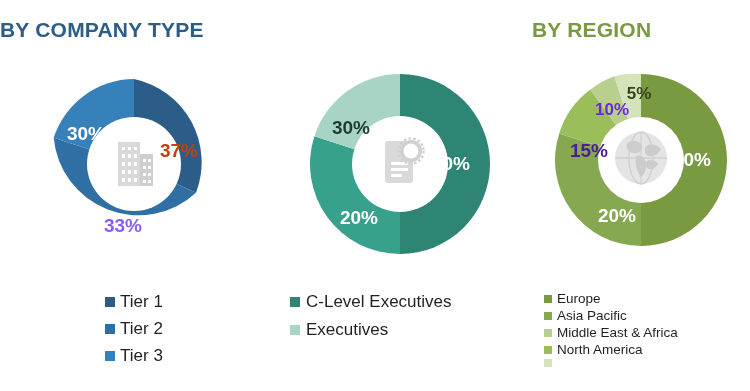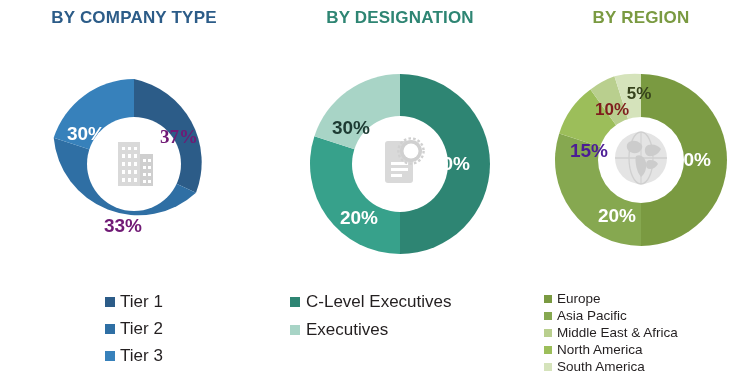--- a/index.html
+++ b/index.html
@@ -23,25 +23,24 @@
   .panel {
     position: relative;
     height: 391px;
   }
   .panel-company { width: 268px; }
   .panel-designation { width: 264px; }
   .panel-region { width: 218px; }
 
   .panel-title {
     position: absolute;
-    top: 8px;
+    top: 18px;
     left: 0;
     width: 100%;
-    text-align: center;
-    font-size: 17px;
+    font-size: 21px;
     font-weight: bold;
     letter-spacing: 0.2px;
     white-space: nowrap;
   }
   .title-company { color: #2c5c88; }
   .title-designation { color: #2e8573; }
   .title-region { color: #7a9a41; }
 
   .donut-wrap {
     position: absolute;
@@ -148,22 +147,22 @@
               <rect x="38" y="33" width="3" height="3"></rect>
               <rect x="43" y="33" width="3" height="3"></rect>
               <rect x="38" y="40" width="3" height="3"></rect>
               <rect x="43" y="40" width="3" height="3"></rect>
               <rect x="38" y="47" width="3" height="3"></rect>
               <rect x="43" y="47" width="3" height="3"></rect>
             </g>
           </svg>
         </span>
 
-        <span class="slice-label" style="left:131px;top:59px;color:#701a75;font-family:Liberation Serif, serif;">37%</span>
-        <span class="slice-label" style="left:75px;top:148px;color:#701a75;">33%</span>
+        <span class="slice-label" style="left:131px;top:73px;color:#c2410c;">37%</span>
+        <span class="slice-label" style="left:75px;top:148px;color:#8b5cf6;">33%</span>
         <span class="slice-label" style="left:38px;top:56px;color:#ffffff;">30%</span>
       </div>
     </div>
 
     <div class="legend l1">
       <div class="legend-item">
         <span class="swatch" style="background:#2c5c88;"></span>
         <span>Tier 1</span>
       </div>
       <div class="legend-item">
@@ -171,21 +170,20 @@
         <span>Tier 2</span>
       </div>
       <div class="legend-item">
         <span class="swatch" style="background:#3781bb;"></span>
         <span>Tier 3</span>
       </div>
     </div>
   </div>
 
   <div class="panel panel-designation">
-    <div class="panel-title title-designation">BY DESIGNATION</div>
 
     <div class="donut-wrap c2">
       <div class="donut" style="width:184px;height:184px;">
         <svg width="184" height="184" viewBox="0 0 184 184">
 
           <path d="M 92 92 L 92 2 A 90 90 0 0 1 92 182 Z" fill="#2e8573"></path>
 
           <path d="M 92 92 L 92 182 A 90 90 0 0 1 6.4 64.2 Z" fill="#37a18b"></path>
 
           <path d="M 92 92 L 6.4 64.2 A 90 90 0 0 1 92 2 Z" fill="#a8d4c6"></path>
@@ -256,21 +254,21 @@
             <path d="M 19 15 q 6 -3 11 1 q 4 3 1 7 q -3 4 -8 3 q -5 -1 -6 -5 q -1 -4 2 -6 Z" fill="#cccccc"></path>
             <path d="M 26 29 q 5 -2 8 2 q 3 4 2 10 q -1 6 -5 9 q -4 -5 -5 -12 q -1 -6 0 -9 Z" fill="#cccccc"></path>
             <path d="M 38 18 q 8 -2 13 4 q -3 6 -9 7 q -6 1 -7 -4 q -1 -5 3 -7 Z" fill="#cccccc"></path>
             <path d="M 40 33 q 6 0 8 4 q -3 5 -8 5 q -4 0 -4 -4 q 0 -5 4 -5 Z" fill="#cccccc"></path>
           </svg>
         </span>
 
         <span class="slice-label" style="left:139px;top:88px;color:#ffffff;">50%</span>
         <span class="slice-label" style="left:64px;top:144px;color:#ffffff;">20%</span>
         <span class="slice-label" style="left:36px;top:79px;color:#4c1d95;">15%</span>
-        <span class="slice-label small" style="left:59px;top:38px;color:#7f1d1d;">10%</span>
+        <span class="slice-label small" style="left:59px;top:38px;color:#6d28d9;">10%</span>
         <span class="slice-label small" style="left:86px;top:22px;color:#36421b;">5%</span>
       </div>
     </div>
 
     <div class="legend l3">
       <div class="legend-item">
         <span class="swatch" style="background:#7a9a41;"></span>
         <span>Europe</span>
       </div>
       <div class="legend-item">
@@ -280,18 +278,17 @@
       <div class="legend-item">
         <span class="swatch" style="background:#b9cf8e;"></span>
         <span>Middle East &amp; Africa</span>
       </div>
       <div class="legend-item">
         <span class="swatch" style="background:#9cbe5a;"></span>
         <span>North America</span>
       </div>
       <div class="legend-item">
         <span class="swatch" style="background:#d5e3bb;"></span>
-        <span>South America</span>
       </div>
     </div>
   </div>
 
 </div>
 
 </body></html>

